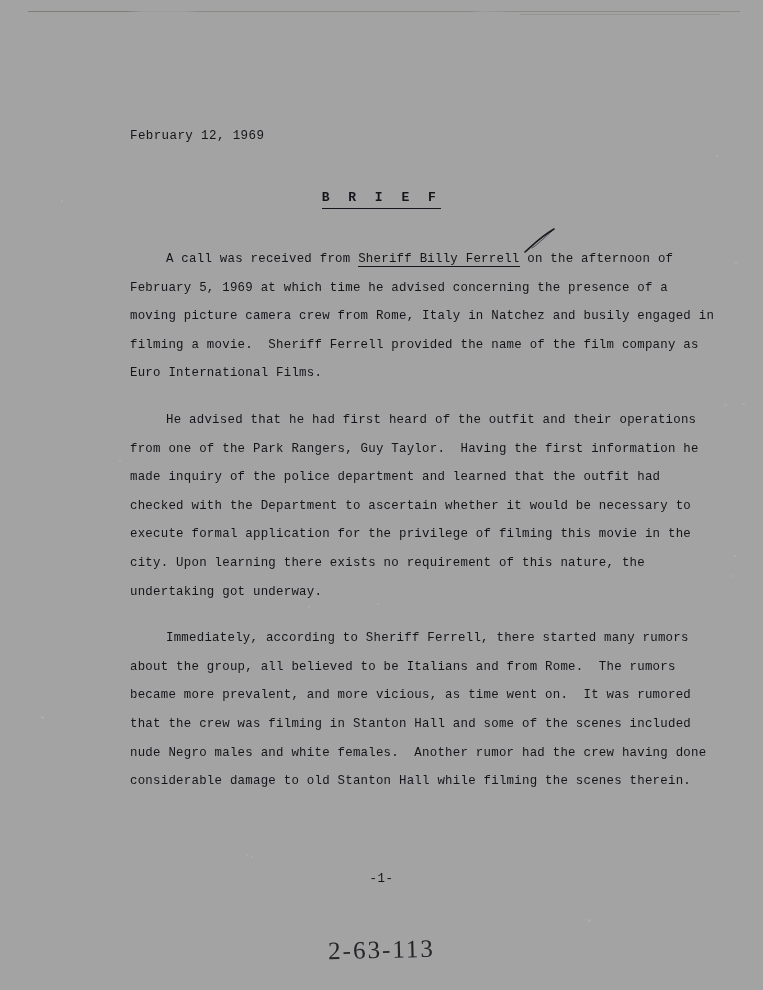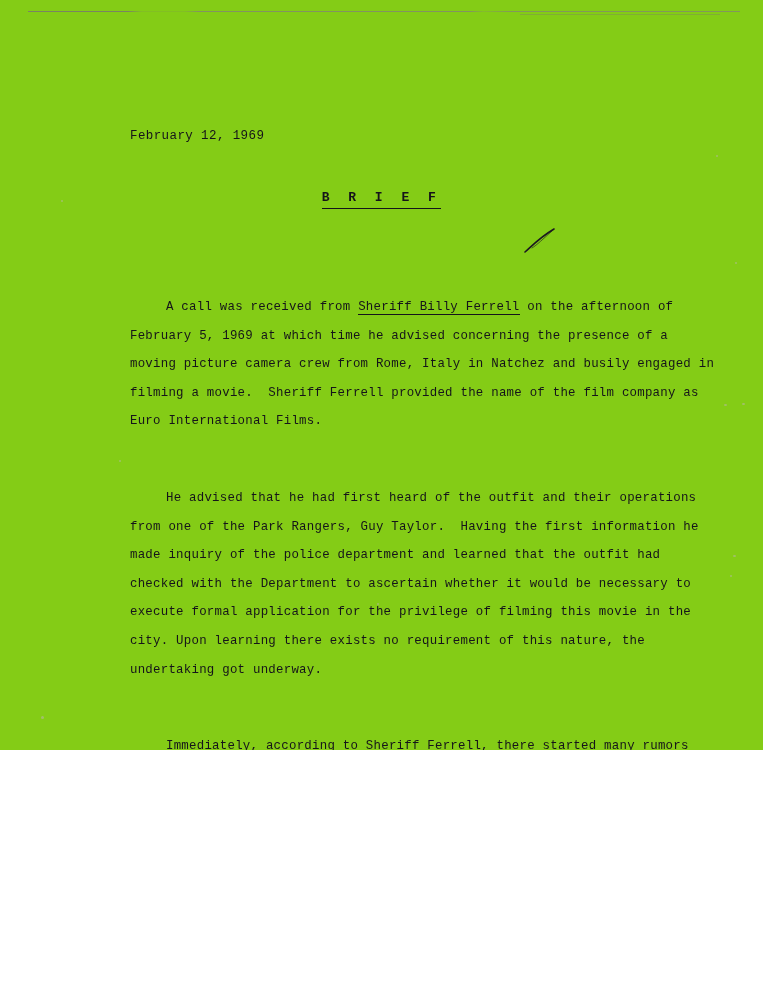--- a/index.html
+++ b/index.html
@@ -3,22 +3,22 @@
 <meta charset="utf-8">
 <style>
   html, body {
     margin: 0;
     padding: 0;
     background: #ffffff;
   }
   .page {
     position: relative;
     width: 763px;
-    height: 750px;
-    background: #84cc16;
+    height: 990px;
+    background: #a3a3a3;
     overflow: hidden;
     font-family: "Liberation Mono", "DejaVu Sans Mono", monospace;
     color: #15141a;
   }
 
   
   .speck {
     position: absolute;
     background: #b9b6b0;
     border-radius: 50%;
@@ -81,21 +81,21 @@
     top: 245px;
     width: 590px;
   }
   .para {
     font-size: 12.4px;
     line-height: 28.6px;
     letter-spacing: .25px;
     margin: 0 0 18px 0;
     white-space: pre-wrap;
   }
-  .para.indent { text-indent: 36px; margin-top: 48px; }
+  .para.indent { text-indent: 36px; }
   .u { border-bottom: 1px solid #15141a; }
 
   
   .pen-mark {
     position: absolute;
     left: 523px;
     top: 228px;
     width: 34px;
     height: 26px;
     pointer-events: none;

